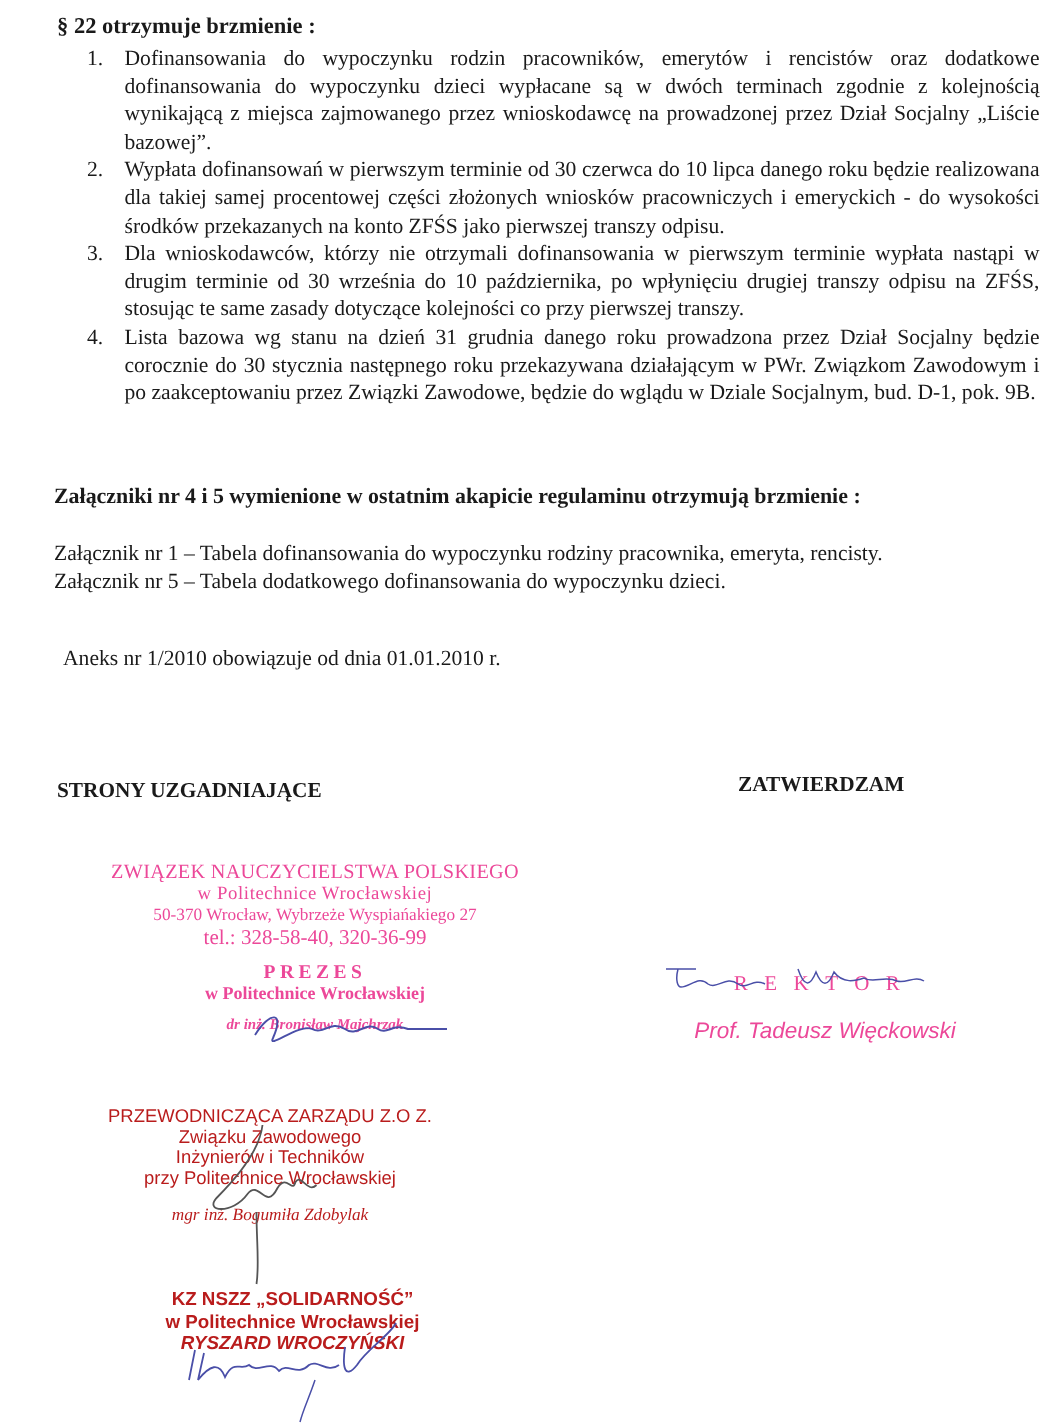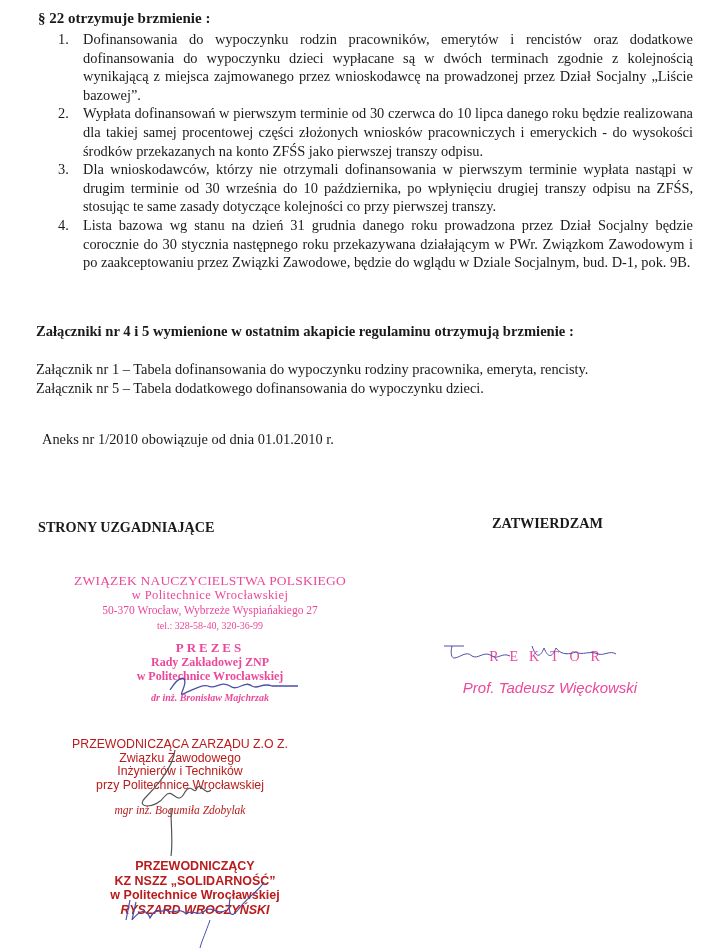--- a/index.html
+++ b/index.html
@@ -15,21 +15,21 @@
     .att-line { left:36px; font-size:14.4px; }
     .aneks { left:42px; top:431px; font-size:14.4px; }
     .strony { left:38px; top:519px; font-weight:bold; font-size:14.2px; }
     .zatw { left:492px; top:515px; font-weight:bold; font-size:14.2px; }
     .stamp { color:#ec4899; text-align:center; font-family:"Liberation Serif", serif; }
     .stamp-sans { color:#b91c1c; text-align:center; font-family:"Liberation Sans", sans-serif; }
     .znp { left:70px; top:573px; width:280px; line-height:15px; }
     .znp .t1 { font-size:13.5px; letter-spacing:0.2px; }
     .znp .t2 { font-size:12.5px; letter-spacing:0.4px; }
     .znp .t3 { font-size:11.5px; }
-    .znp .t4 { font-size:10px; }
+    .znp .t4 { font-size:14px; }
     .prezes { left:100px; top:641px; width:220px; line-height:14px; font-weight:bold; font-size:12px; }
     .prezes .p1 { letter-spacing:3px; font-size:13px; }
     .prezes .p4 { font-style:italic; font-weight:bold; font-size:10px; margin-top:8px; }
     .rektor { left:440px; top:605px; width:220px; }
     .rektor .r1 { font-size:14px; letter-spacing:11px;margin-top:44px; }
     .rektor .r3 { font-family:"Liberation Sans", sans-serif; font-style:italic; font-size:15px; margin-top:14px; }
     .zoz { left:40px; top:738px; width:280px; line-height:13.6px; font-size:12.3px; }
     .zoz .z5 { font-family:"Liberation Serif", serif; font-style:italic; font-size:11.5px; margin-top:12px; }
     .sol { left:65px; top:859px; width:260px; line-height:14.5px; font-weight:bold; font-size:12.5px; }
     .sol .s4 { font-style:italic; }
@@ -56,21 +56,20 @@
 <div class="abs zatw">ZATWIERDZAM</div>
 
 <div class="abs stamp znp">
   <div class="t1">ZWIĄZEK NAUCZYCIELSTWA POLSKIEGO</div>
   <div class="t2">w Politechnice Wrocławskiej</div>
   <div class="t3">50-370 Wrocław, Wybrzeże Wyspiańakiego 27</div>
   <div class="t4">tel.: 328-58-40, 320-36-99</div>
 </div>
 <div class="abs stamp prezes">
   <div class="p1">PREZES</div>
-  <div>Rady Zakładowej ZNP</div>
   <div>w Politechnice Wrocławskiej</div>
   <div class="p4">dr inż. Bronisław Majchrzak</div>
 </div>
 <svg class="sig" style="left:160px;top:672px" width="140" height="30">
   <path d="M10 18 C 20 2, 30 2, 22 20 C 18 28, 40 10, 48 14 C 56 18, 60 8, 70 14 C 78 20, 84 8, 92 14 C 98 18, 102 10, 112 14 L 138 14" fill="none" stroke="#4a4fa8" stroke-width="1.3"></path>
 </svg>
 
 <div class="abs stamp rektor">
   <div class="r1">REKTOR</div>
   <div class="r3">Prof. Tadeusz Więckowski</div>
@@ -85,21 +84,20 @@
   <div>Związku Zawodowego</div>
   <div>Inżynierów i Techników</div>
   <div>przy Politechnice Wrocławskiej</div>
   <div class="z5">mgr inż. Bogumiła Zdobylak</div>
 </div>
 <svg class="sig" style="left:115px;top:748px" width="120" height="110">
   <path d="M60 2 C 58 20, 40 40, 30 50 C 20 60, 40 62, 50 48 C 58 38, 62 60, 70 44 C 76 34, 80 48, 82 40 C 86 34, 90 48, 96 42 M 56 60 C 56 80, 58 95, 56 108" fill="none" stroke="#555" stroke-width="1.2"></path>
 </svg>
 
 <div class="abs stamp-sans sol">
-  <div>PRZEWODNICZĄCY</div>
   <div>KZ NSZZ „SOLIDARNOŚĆ”</div>
   <div>w Politechnice Wrocławskiej</div>
   <div class="s4">RYSZARD WROCZYŃSKI</div>
 </div>
 <svg class="sig" style="left:110px;top:880px" width="170" height="70">
   <path d="M20 20 L 16 40 M 26 22 L 22 40 C 30 30, 36 28, 40 38 C 46 26, 50 34, 56 30 C 62 36, 70 26, 76 34 C 82 28, 88 38, 96 30 C 102 26, 108 36, 116 30 M 120 18 C 118 32, 120 40, 128 30 C 134 20, 150 10, 154 2" fill="none" stroke="#4a4fa8" stroke-width="1.2"></path>
   <path d="M100 40 C 96 52, 92 60, 90 68" fill="none" stroke="#4a4fa8" stroke-width="1"></path>
 </svg>
 
 </body></html>

